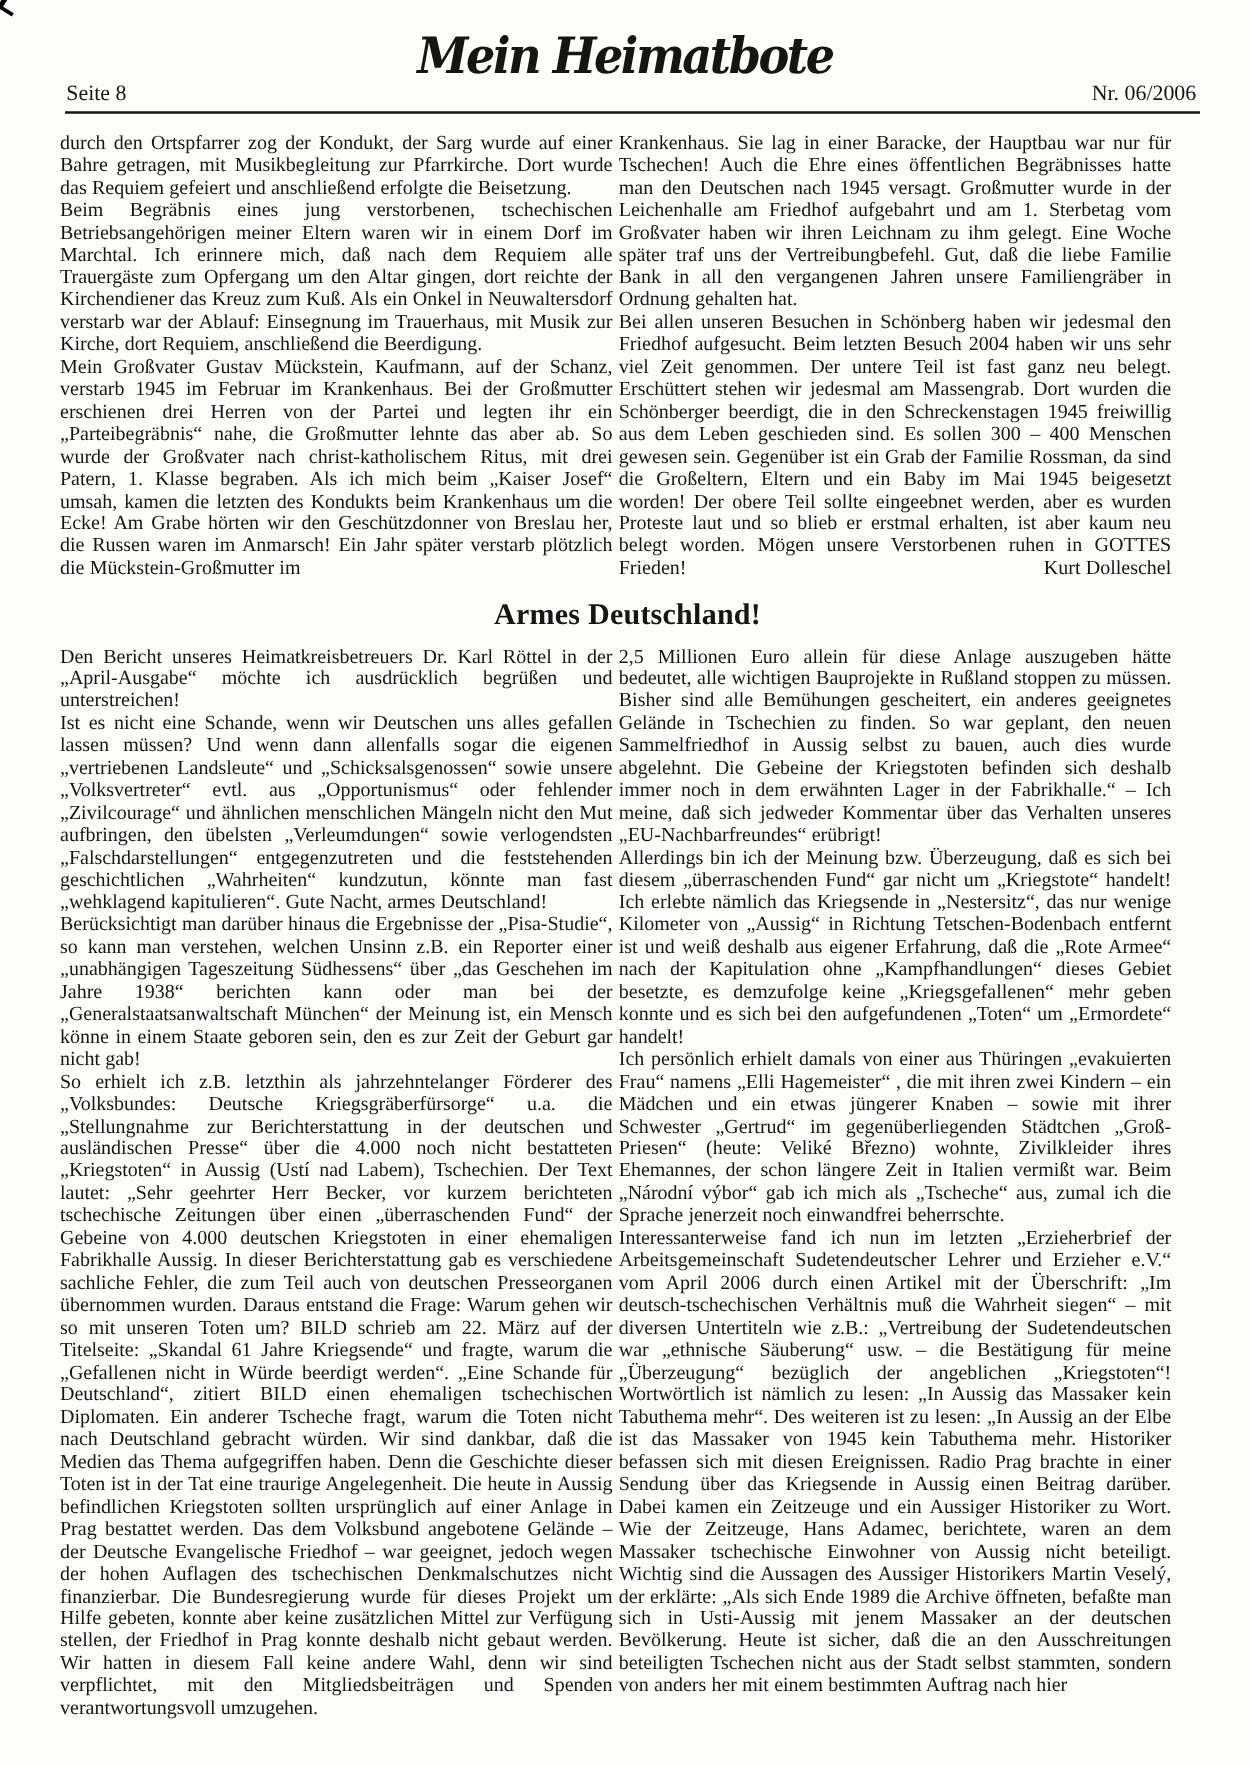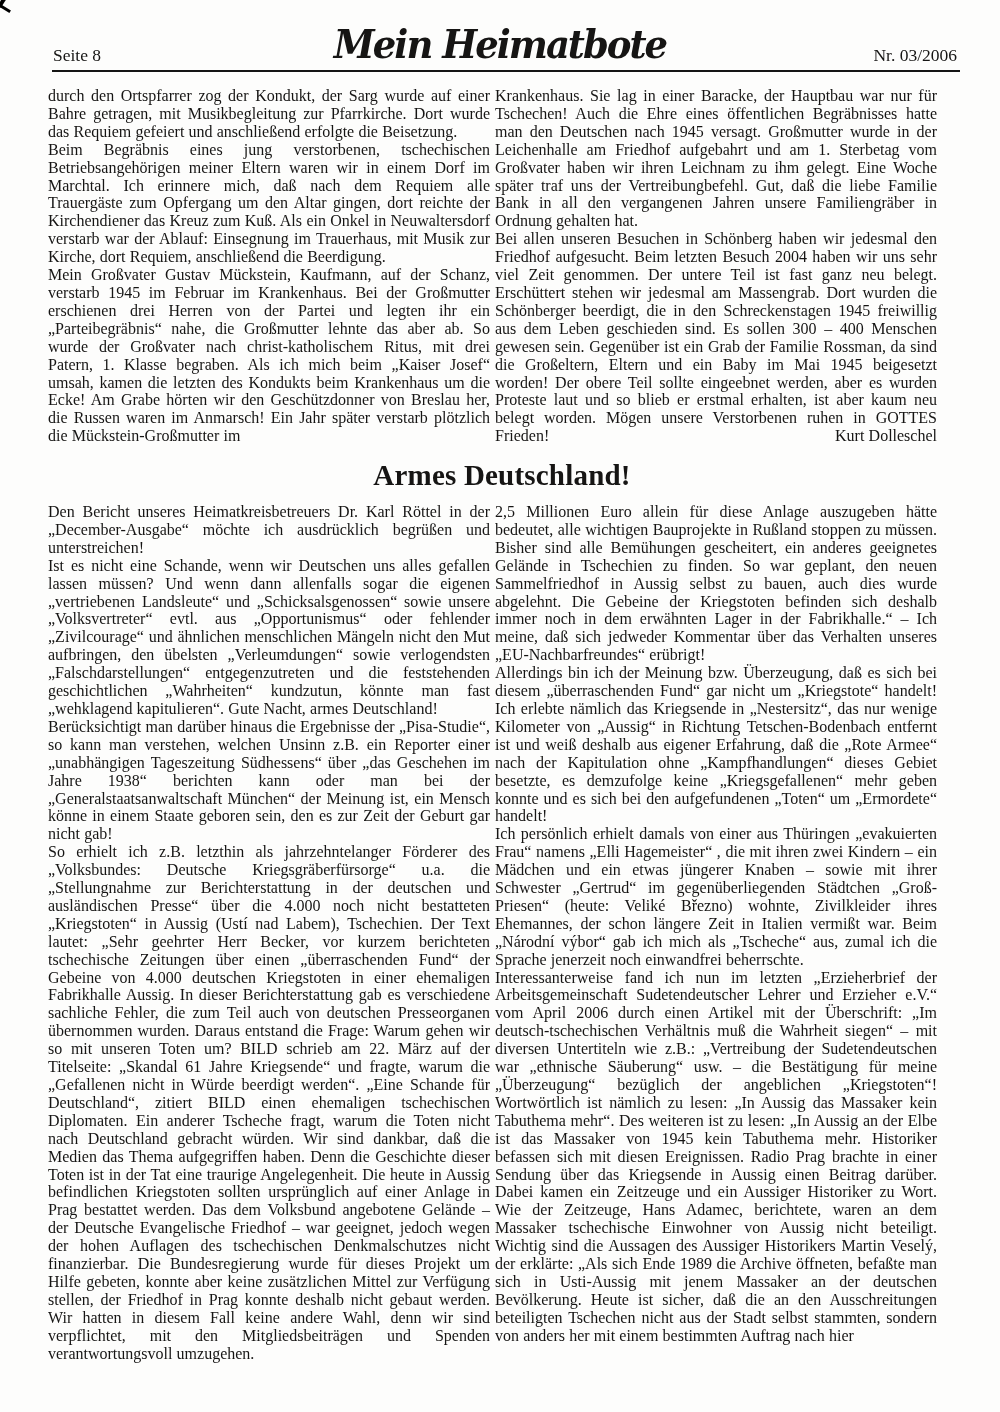--- a/index.html
+++ b/index.html
@@ -18,21 +18,21 @@
     width: 10px; height: 12px;
     border-left: 4px solid #000;
     border-bottom: 3px solid #000;
     transform: rotate(32deg) translate(-2px,-4px);
   }
   .page { padding: 0; }
 
   
   .header {
     position: relative;
-    height: 72px;
+    height: 91px;
   }
   .page-label {
     position: absolute;
     left: 53px;
     bottom: 6px;
     font-size: 17.5px;
   }
   .issue-label {
     position: absolute;
     right: 43px;
@@ -76,37 +76,37 @@
   }
   .signature {
     float: right;
     padding-left: 10px;
   }
 
   
   .headline {
     margin: 15px 0 11px 0;
     text-align: center;
-    font-size: 29px;
+    font-size: 24px;
     font-weight: 700;
     letter-spacing: 0.2px;
     line-height: 1.1;
   }
 </style>
 </head>
 <body>
 
 <div class="corner-artifact"></div>
 
 <div class="page">
 
   <div class="header">
     <div class="page-label">Seite 8</div>
     <div class="masthead">Mein Heimatbote</div>
-    <div class="issue-label">Nr. 03/2006</div>
+    <div class="issue-label">Nr. 06/2006</div>
     <div class="header-divider"></div>
   </div>
 
   <div class="content">
 
     <div class="two-col">
       <div class="col">
           <p class="para" lang="de">durch den Ortspfarrer zog der Kondukt, der Sarg wurde auf einer Bahre getragen, mit Musikbegleitung zur Pfarrkirche. Dort wurde das Requiem gefeiert und anschließend erfolgte die Beisetzung.</p>
           <p class="para" lang="de">Beim Begräbnis eines jung verstorbenen, tschechischen Betriebsangehörigen meiner Eltern waren wir in einem Dorf im Marchtal. Ich erinnere mich, daß nach dem Requiem alle Trauergäste zum Opfergang um den Altar gingen, dort reichte der Kirchendiener das Kreuz zum Kuß. Als ein Onkel in Neuwaltersdorf verstarb war der Ablauf: Einsegnung im Trauerhaus, mit Musik zur Kirche, dort Requiem, anschließend die Beerdigung.</p>
           <p class="para" lang="de">Mein Großvater Gustav Mückstein, Kaufmann, auf der Schanz, verstarb 1945 im Februar im Krankenhaus. Bei der Großmutter erschienen drei Herren von der Partei und legten ihr ein „Parteibegräbnis“ nahe, die Großmutter lehnte das aber ab. So wurde der Großvater nach christ-katholischem Ritus, mit drei Patern, 1. Klasse begraben. Als ich mich beim „Kaiser Josef“ umsah, kamen die letzten des Kondukts beim Krankenhaus um die Ecke! Am Grabe hörten wir den Geschützdonner von Breslau her, die Russen waren im Anmarsch! Ein Jahr später verstarb plötzlich die Mückstein-Großmutter im</p>
@@ -116,21 +116,21 @@
             <p class="para" lang="de">Krankenhaus. Sie lag in einer Baracke, der Hauptbau war nur für Tschechen! Auch die Ehre eines öffentlichen Begräbnisses hatte man den Deutschen nach 1945 versagt. Großmutter wurde in der Leichenhalle am Friedhof aufgebahrt und am 1. Sterbetag vom Großvater haben wir ihren Leichnam zu ihm gelegt. Eine Woche später traf uns der Vertreibungbefehl. Gut, daß die liebe Familie Bank in all den vergangenen Jahren unsere Familiengräber in Ordnung gehalten hat.</p>
           </div>
         <p class="para"><span>Bei allen unseren Besuchen in Schönberg haben wir jedesmal den Friedhof aufgesucht. Beim letzten Besuch 2004 haben wir uns sehr viel Zeit genommen. Der untere Teil ist fast ganz neu belegt. Erschüttert stehen wir jedesmal am Massengrab. Dort wurden die Schönberger beerdigt, die in den Schreckenstagen 1945 freiwillig aus dem Leben geschieden sind. Es sollen 300 – 400 Menschen gewesen sein. Gegenüber ist ein Grab der Familie Rossman, da sind die Großeltern, Eltern und ein Baby im Mai 1945 beigesetzt worden! Der obere Teil sollte eingeebnet werden, aber es wurden Proteste laut und so blieb er erstmal erhalten, ist aber kaum neu belegt worden. Mögen unsere Verstorbenen ruhen in GOTTES Frieden!</span><span class="signature">Kurt Dolleschel</span></p>
       </div>
     </div>
 
     <h1 class="headline">Armes Deutschland!</h1>
 
     <div class="two-col">
       <div class="col">
-          <p class="para" lang="de">Den Bericht unseres Heimatkreisbetreuers Dr. Karl Röttel in der „December-Ausgabe“ möchte ich ausdrücklich begrüßen und unterstreichen!</p>
+          <p class="para" lang="de">Den Bericht unseres Heimatkreisbetreuers Dr. Karl Röttel in der „April-Ausgabe“ möchte ich ausdrücklich begrüßen und unterstreichen!</p>
           <p class="para" lang="de">Ist es nicht eine Schande, wenn wir Deutschen uns alles gefallen lassen müssen? Und wenn dann allenfalls sogar die eigenen „vertriebenen Landsleute“ und „Schicksalsgenossen“ sowie unsere „Volksvertreter“ evtl. aus „Opportunismus“ oder fehlender „Zivilcourage“ und ähnlichen menschlichen Mängeln nicht den Mut aufbringen, den übelsten „Verleumdungen“ sowie verlogendsten „Falschdarstellungen“ entgegenzutreten und die feststehenden geschichtlichen „Wahrheiten“ kundzutun, könnte man fast „wehklagend kapitulieren“. Gute Nacht, armes Deutschland!</p>
           <p class="para" lang="de">Berücksichtigt man darüber hinaus die Ergebnisse der „Pisa-Studie“, so kann man verstehen, welchen Unsinn z.B. ein Reporter einer „unabhängigen Tageszeitung Südhessens“ über „das Geschehen im Jahre 1938“ berichten kann oder man bei der „Generalstaatsanwaltschaft München“ der Meinung ist, ein Mensch könne in einem Staate geboren sein, den es zur Zeit der Geburt gar nicht gab!</p>
           <p class="para" lang="de">So erhielt ich z.B. letzthin als jahrzehntelanger Förderer des „Volksbundes: Deutsche Kriegsgräberfürsorge“ u.a. die „Stellungnahme zur Berichterstattung in der deutschen und ausländischen Presse“ über die 4.000 noch nicht bestatteten „Kriegstoten“ in Aussig (Ustí nad Labem), Tschechien. Der Text lautet: „Sehr geehrter Herr Becker, vor kurzem berichteten tschechische Zeitungen über einen „überraschenden Fund“ der Gebeine von 4.000 deutschen Kriegstoten in einer ehemaligen Fabrikhalle Aussig. In dieser Berichterstattung gab es verschiedene sachliche Fehler, die zum Teil auch von deutschen Presseorganen übernommen wurden. Daraus entstand die Frage: Warum gehen wir so mit unseren Toten um? BILD schrieb am 22. März auf der Titelseite: „Skandal 61 Jahre Kriegsende“ und fragte, warum die „Gefallenen nicht in Würde beerdigt werden“. „Eine Schande für Deutschland“, zitiert BILD einen ehemaligen tschechischen Diplomaten. Ein anderer Tscheche fragt, warum die Toten nicht nach Deutschland gebracht würden. Wir sind dankbar, daß die Medien das Thema aufgegriffen haben. Denn die Geschichte dieser Toten ist in der Tat eine traurige Angelegenheit. Die heute in Aussig befindlichen Kriegstoten sollten ursprünglich auf einer Anlage in Prag bestattet werden. Das dem Volksbund angebotene Gelände – der Deutsche Evangelische Friedhof – war geeignet, jedoch wegen der hohen Auflagen des tschechischen Denkmalschutzes nicht finanzierbar. Die Bundesregierung wurde für dieses Projekt um Hilfe gebeten, konnte aber keine zusätzlichen Mittel zur Verfügung stellen, der Friedhof in Prag konnte deshalb nicht gebaut werden. Wir hatten in diesem Fall keine andere Wahl, denn wir sind verpflichtet, mit den Mitgliedsbeiträgen und Spenden verantwortungsvoll umzugehen.</p>
         </div>
       <div class="col">
           <p class="para" lang="de">2,5 Millionen Euro allein für diese Anlage auszugeben hätte bedeutet, alle wichtigen Bauprojekte in Rußland stoppen zu müssen. Bisher sind alle Bemühungen gescheitert, ein anderes geeignetes Gelände in Tschechien zu finden. So war geplant, den neuen Sammelfriedhof in Aussig selbst zu bauen, auch dies wurde abgelehnt. Die Gebeine der Kriegstoten befinden sich deshalb immer noch in dem erwähnten Lager in der Fabrikhalle.“ – Ich meine, daß sich jedweder Kommentar über das Verhalten unseres „EU-Nachbarfreundes“ erübrigt!</p>
           <p class="para" lang="de">Allerdings bin ich der Meinung bzw. Überzeugung, daß es sich bei diesem „überraschenden Fund“ gar nicht um „Kriegstote“ handelt! Ich erlebte nämlich das Kriegsende in „Nestersitz“, das nur wenige Kilometer von „Aussig“ in Richtung Tetschen-Bodenbach entfernt ist und weiß deshalb aus eigener Erfahrung, daß die „Rote Armee“ nach der Kapitulation ohne „Kampfhandlungen“ dieses Gebiet besetzte, es demzufolge keine „Kriegsgefallenen“ mehr geben konnte und es sich bei den aufgefundenen „Toten“ um „Ermordete“ handelt!</p>
           <p class="para" lang="de">Ich persönlich erhielt damals von einer aus Thüringen „evakuierten Frau“ namens „Elli Hagemeister“ , die mit ihren zwei Kindern – ein Mädchen und ein etwas jüngerer Knaben – sowie mit ihrer Schwester „Gertrud“ im gegenüberliegenden Städtchen „Groß-Priesen“ (heute: Veliké Březno) wohnte, Zivilkleider ihres Ehemannes, der schon längere Zeit in Italien vermißt war. Beim „Národní výbor“ gab ich mich als „Tscheche“ aus, zumal ich die Sprache jenerzeit noch einwandfrei beherrschte.</p>
           <p class="para" lang="de">Interessanterweise fand ich nun im letzten „Erzieherbrief der Arbeitsgemeinschaft Sudetendeutscher Lehrer und Erzieher e.V.“ vom April 2006 durch einen Artikel mit der Überschrift: „Im deutsch-tschechischen Verhältnis muß die Wahrheit siegen“ – mit diversen Untertiteln wie z.B.: „Vertreibung der Sudetendeutschen war „ethnische Säuberung“ usw. – die Bestätigung für meine „Überzeugung“ bezüglich der angeblichen „Kriegstoten“! Wortwörtlich ist nämlich zu lesen: „In Aussig das Massaker kein Tabuthema mehr“. Des weiteren ist zu lesen: „In Aussig an der Elbe ist das Massaker von 1945 kein Tabuthema mehr. Historiker befassen sich mit diesen Ereignissen. Radio Prag brachte in einer Sendung über das Kriegsende in Aussig einen Beitrag darüber. Dabei kamen ein Zeitzeuge und ein Aussiger Historiker zu Wort. Wie der Zeitzeuge, Hans Adamec, berichtete, waren an dem Massaker tschechische Einwohner von Aussig nicht beteiligt. Wichtig sind die Aussagen des Aussiger Historikers Martin Veselý, der erklärte: „Als sich Ende 1989 die Archive öffneten, befaßte man sich in Usti-Aussig mit jenem Massaker an der deutschen Bevölkerung. Heute ist sicher, daß die an den Ausschreitungen beteiligten Tschechen nicht aus der Stadt selbst stammten, sondern von anders her mit einem bestimmten Auftrag nach hier</p>
         </div>

